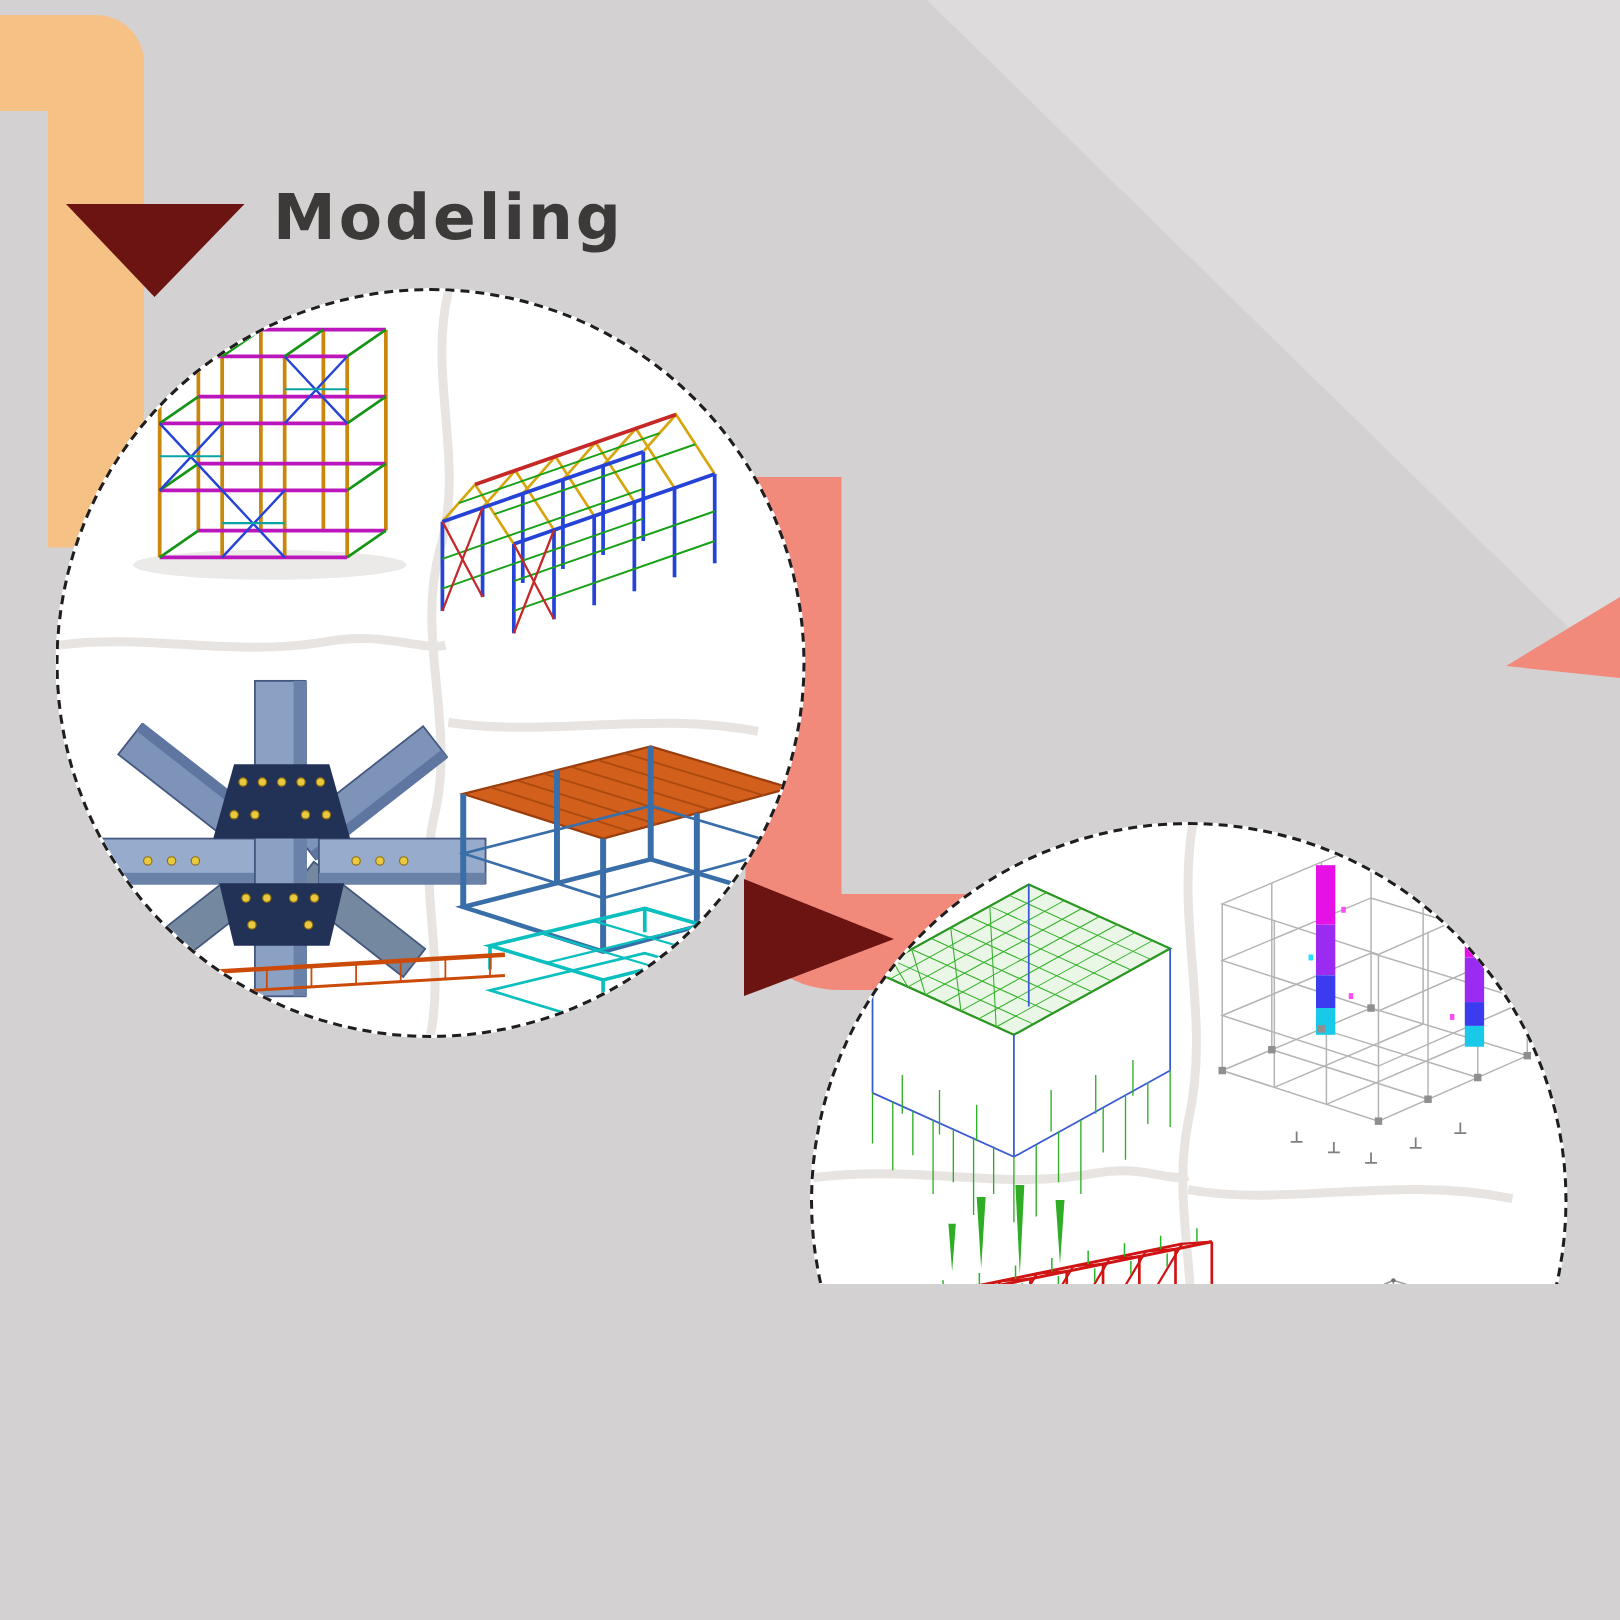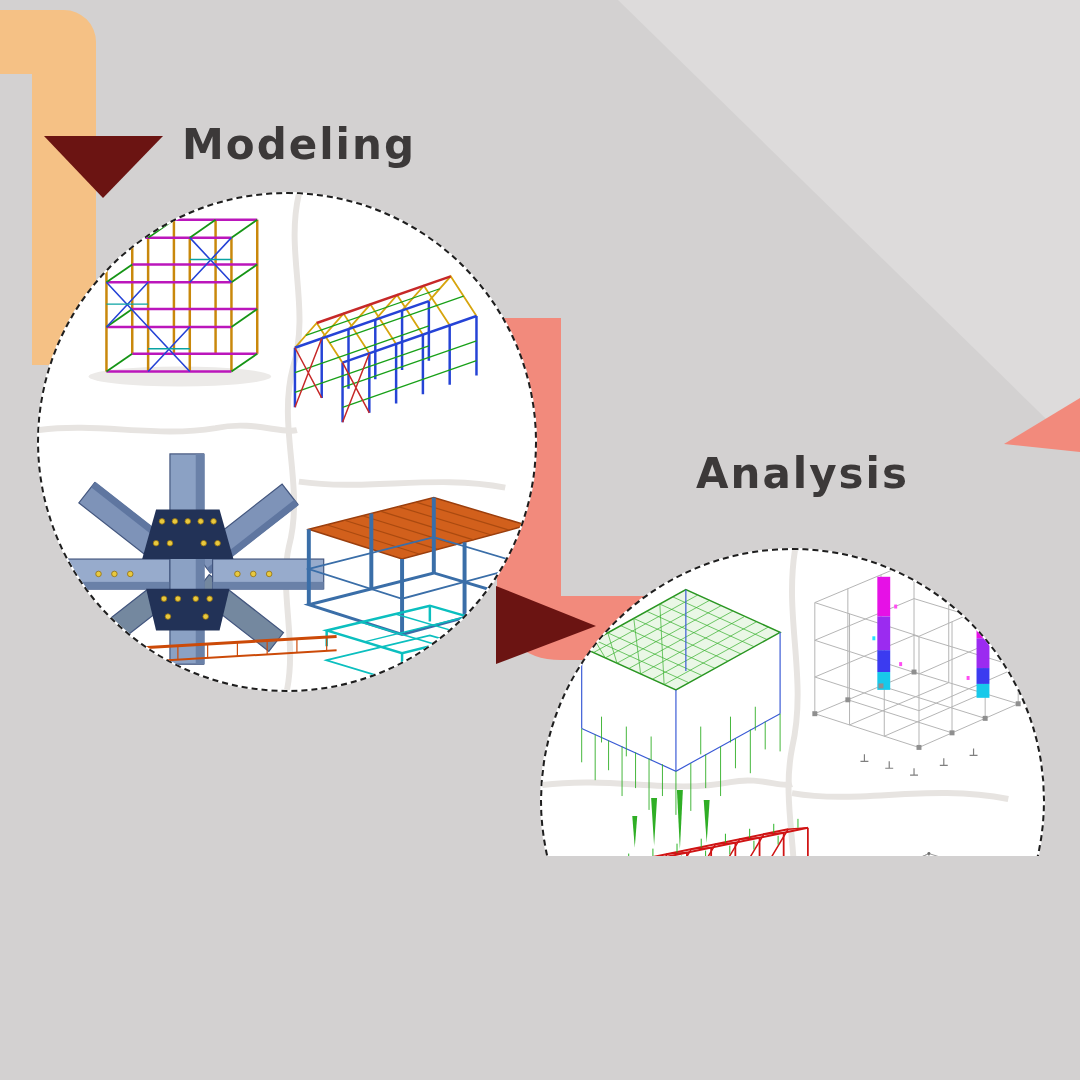--- a/index.html
+++ b/index.html
@@ -488,15 +488,14 @@
           <polygon points="32.7,123 40.7,123 36.7,116"></polygon>
             <polygon points="64.3,109 72.3,109 68.3,102"></polygon>
           <polygon points="126,104.3 134,104.3 130,97.3"></polygon>
             <polygon points="156,113.7 164,113.7 160,106.7"></polygon>
         </g>
       </g>
     </svg>
   </div>
 
   <div class="title title-modeling">Modeling</div>
-  <div class="title title-analysis">Analysis</div>
 
 </div>
 
 </body></html>

